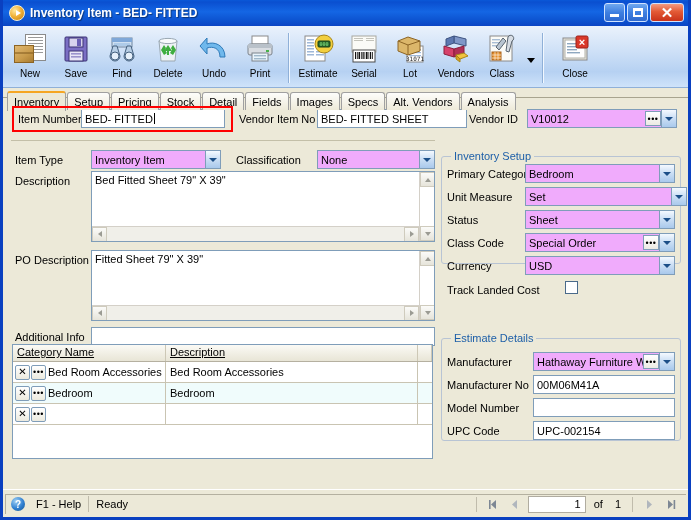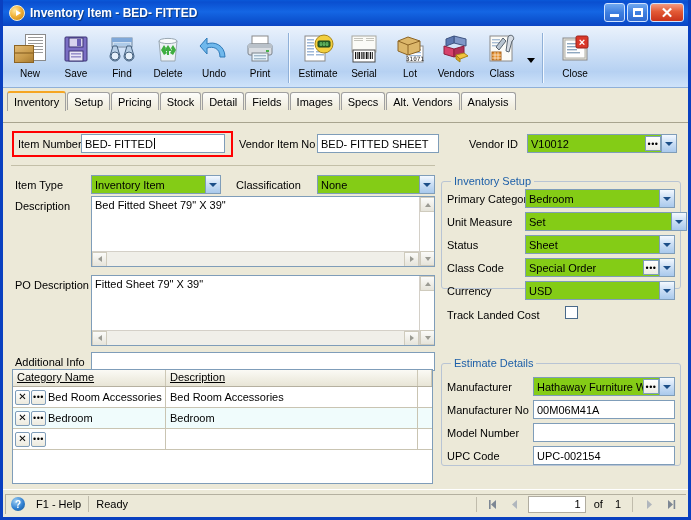--- a/index.html
+++ b/index.html
@@ -122,42 +122,42 @@
     background: #ece9d8;
     border-top: 2px solid #f5a623;
     height: 20px;
     font-weight: normal;
     position: relative; top: 1px;
     border-left-color:#a0a0a0; border-right-color:#a0a0a0;
   }
 
   
   #body {
-    position: absolute; left: 0; top: 122px;
+    position: absolute; left: 0; top: 97px;
     width: 685px; height: 374px;
     background: #ece9d8;
     border-top: 1px solid #a8a48f;
   }
 
   .lbl { font-size: 11px; color: #000; position: absolute; white-space: nowrap; }
 
   .tf {
     position: absolute;
     background: #fff;
     border: 1px solid #7f9db9;
     font-size: 11px; color: #000;
     padding: 1px 3px;
     display: flex; align-items: center;
     overflow: hidden; white-space: nowrap;
   }
   .caret { display:inline-block; width:1px; height:11px; background:#000; margin-left:1px;}
 
   .combo {
     position: absolute;
-    background: #84cc16; border: 1px solid #7f9db9;
+    background: #f0abfc; border: 1px solid #7f9db9;
     font-size: 11px; display: flex; align-items: center;
     padding-left: 3px; overflow: hidden; white-space: nowrap;
   }
   .combo .val { flex: 1 1 auto; overflow: hidden; }
   .cbtn-arrow {
     width: 15px; align-self: stretch; flex: 0 0 auto;
     background: linear-gradient(to bottom,#f4f9ff 0%,#cde0f5 45%,#a9c9ec 100%);
     border-left: 1px solid #7f9db9;
     display: flex; align-items: center; justify-content: center;
   }
@@ -559,21 +559,21 @@
 
   <div id="body">
 
     <div class="lbl" style="left:15px; top:15px;">Item Number</div>
     <div class="tf" style="left:78px; top:11px; width:144px; height:19px;">
       <span>BED- FITTED</span>
         <span class="caret"></span>
     </div>
 
     <div class="lbl" style="left:236px; top:15px;">Vendor Item No</div>
-    <div class="tf" style="left:314px; top:11px; width:122px; height:19px;">
+    <div class="tf" style="left:314px; top:11px; width:150px; height:19px;">
       <span>BED- FITTED SHEET</span>
     </div>
 
     <div class="lbl" style="left:466px; top:15px;">Vendor ID</div>
     <div class="combo" style="left:524px; top:11px; width:150px; height:19px;">
       <span class="val">V10012</span>
       <span class="cbtn-dots">•••</span>
       <span class="cbtn-arrow"></span>
     </div>
 

